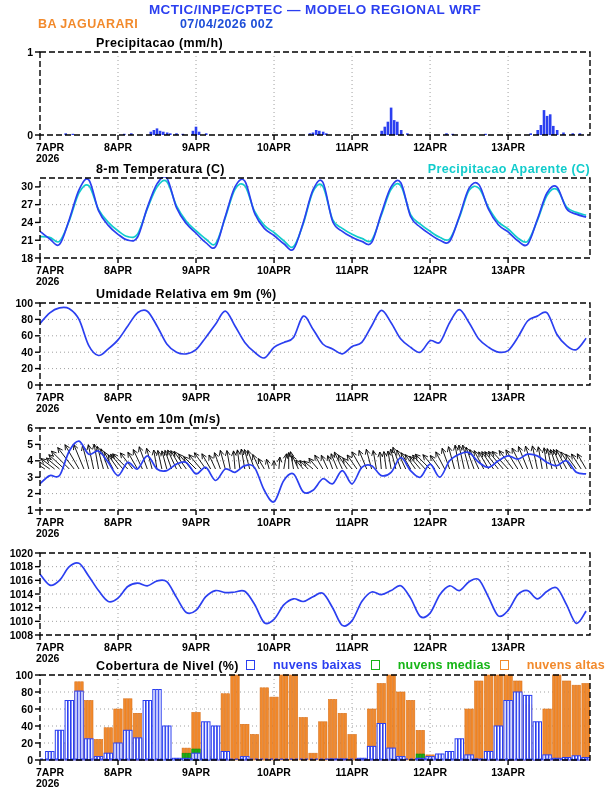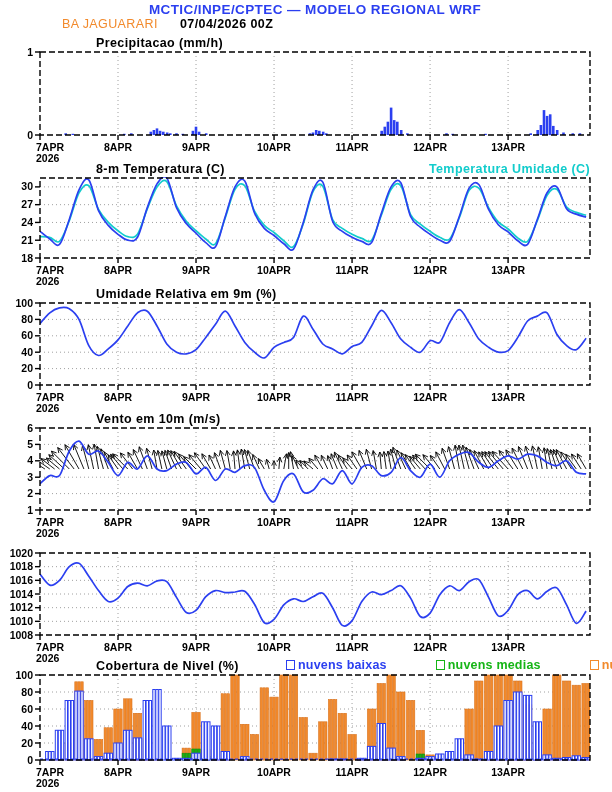--- a/index.html
+++ b/index.html
@@ -1,40 +1,40 @@
 <!DOCTYPE html>
 <html><head>
 <meta charset="utf-8">
 <style>
   html,body{margin:0;padding:0;background:#ffffff;}
   .page{position:relative;width:612px;height:792px;background:#fff;overflow:hidden;
         font-family:"Liberation Sans",sans-serif;}
   .abs{position:absolute;white-space:nowrap;}
   .hdr-title{top:2px;left:30px;right:12px;text-align:center;font-size:13.5px;font-weight:700;letter-spacing:.4px;}
-  .hdr-station{top:17px;left:46px;font-size:12.5px;font-weight:400;letter-spacing:.4px;padding-left:16px;}
+  .hdr-station{top:17px;left:22px;font-size:12.5px;font-weight:700;letter-spacing:.4px;padding-left:16px;}
   .hdr-datetime{top:17px;left:180px;font-size:12.5px;font-weight:700;letter-spacing:.4px;}
   .coords{top:36px;right:22px;font-size:12.5px;font-weight:700;letter-spacing:.4px;}
   .ptitle{left:72px;font-size:12.5px;font-weight:700;color:#000;letter-spacing:.4px;padding-left:24px;}
   .legend-right{top:162px;right:22px;font-size:12.5px;font-weight:700;letter-spacing:.4px;}
   .cloud-legend{top:658px;left:246px;display:flex;gap:9px;align-items:center;font-size:12.5px;font-weight:700;letter-spacing:.2px;}
-  .lg-item{display:flex;align-items:center;gap:3px;margin-left:40px;}
+  .lg-item{display:flex;align-items:center;gap:18px;}
   .lg-sq{width:7px;height:8px;border:1.6px solid #000;background:#fff;display:inline-block;}
   svg text{font-family:"Liberation Sans",sans-serif;font-weight:700;}
 </style>
 </head>
 <body>
 
 <div class="page">
   <div class="abs hdr-title" style="color: rgb(43, 63, 240);">MCTIC/INPE/CPTEC — MODELO REGIONAL WRF</div>
   <div class="abs hdr-station" style="color: rgb(242, 138, 44);">BA JAGUARARI</div>
-  <div class="abs hdr-datetime" style="color: #000000;">07/04/2026 00Z</div>
+  <div class="abs hdr-datetime" style="color: #1d4ed8;">07/04/2026 00Z</div>
 
   <div class="abs ptitle" style="top:36px">Precipitacao (mm/h)</div>
   <div class="abs ptitle" style="top:162px">8-m Temperatura (C)</div>
-  <div class="abs legend-right" style="color: rgb(18, 204, 204);">Temperatura Umidade (C)</div>
+  <div class="abs legend-right" style="color: rgb(18, 204, 204);">Precipitacao Aparente (C)</div>
   <div class="abs ptitle" style="top:287px">Umidade Relativa em 9m (%)</div>
   <div class="abs ptitle" style="top:412px">Vento em 10m (m/s)</div>
   <div class="abs ptitle" style="top:659px">Cobertura de Nivel (%)</div>
 
   <div class="abs cloud-legend">
     <span class="lg-item">
       <span class="lg-sq" style="border-color: rgb(43, 63, 240);"></span>
       <span style="color: rgb(43, 63, 240);">nuvens baixas</span>
     </span>
     <span class="lg-item">

